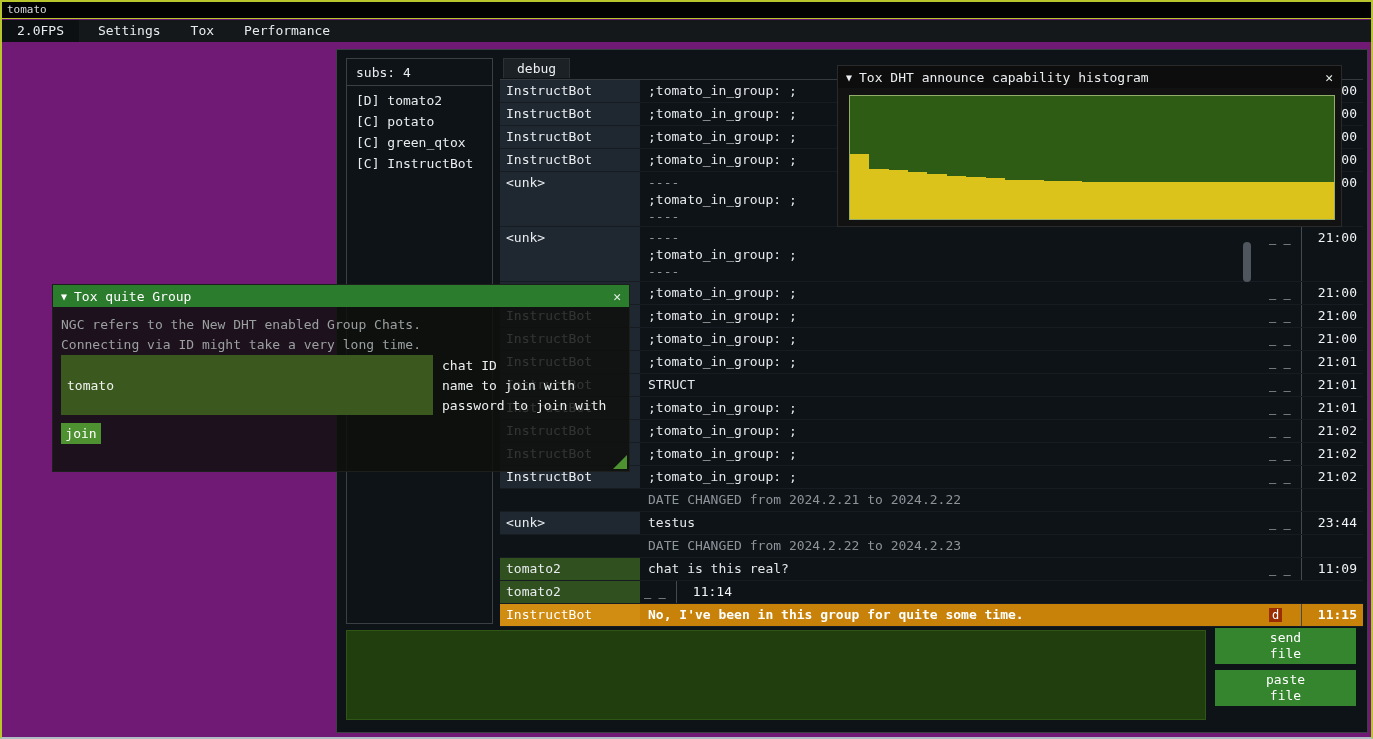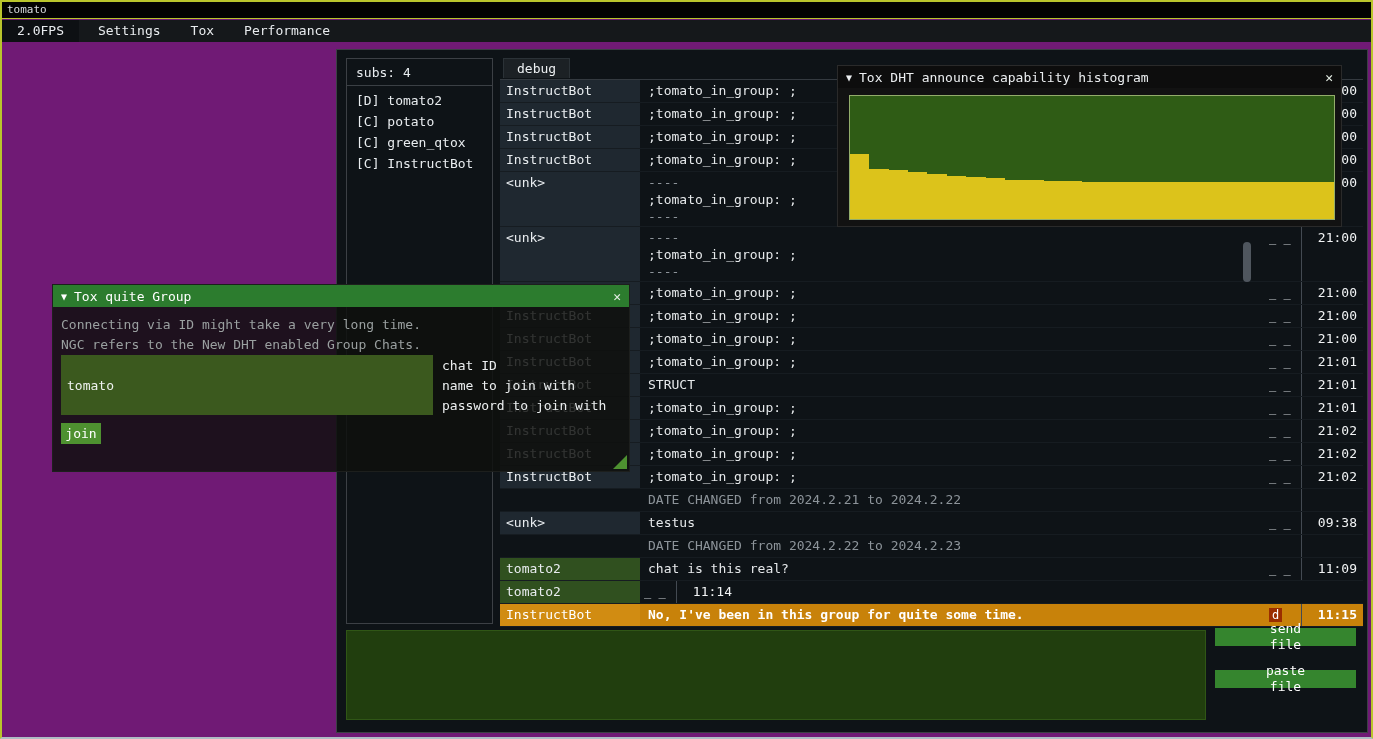--- a/index.html
+++ b/index.html
@@ -61,21 +61,21 @@
   .flag-d { background:#9b2e00; color:#fff; padding:0 3px; }
   .l-gray { display:block; color:#8d949a; line-height:17px; }
   .l-white { display:block; color:#e6e9eb; line-height:17px; }
   .vthumb { position:absolute; left:743px; top:162px; width:8px; height:40px;
             background:#4f565e; border-radius:4px; cursor:grab; }
 
   
   .composer-input { position:absolute; left:9px; top:580px; width:860px; height:90px;
                     background:#213e0e; border:1px solid #305616; color:#eef; font:inherit;
                     resize:none; padding:4px 6px; }
-  .file-btn { position:absolute; left:878px; width:141px; height:18px; background:#35852e;
+  .file-btn { position:absolute; left:878px; width:141px; height:36px; background:#35852e;
               color:#fff; display:flex; align-items:center; justify-content:center;
               text-align:center; white-space:pre-line; line-height:16px; cursor:pointer; }
   .file-btn.send { top:578px; }
   .file-btn.paste { top:620px; }
 
   
   .join-dialog { position:absolute; left:50px; top:282px; width:578px; height:188px;
                  background:rgba(14,16,13,0.84); border:1px solid #1d1f1d; z-index:20; }
   .jd-title { height:22px; background:#2c7c2e; display:flex; align-items:center; gap:7px;
               padding:0 8px; color:#fff; cursor:move; }
@@ -234,21 +234,21 @@
       <div class="crow date">
         <div class="cname"></div>
         <div class="cmsg">DATE CHANGED from 2024.2.21 to 2024.2.22</div>
         <div class="cflags"></div>
         <div class="ctime"></div>
       </div>
       <div class="crow unk">
         <div class="cname">&lt;unk&gt;</div>
         <div class="cmsg">testus</div>
         <div class="cflags">_ _</div>
-        <div class="ctime">09:38</div>
+        <div class="ctime">23:44</div>
       </div>
       <div class="crow date">
         <div class="cname"></div>
         <div class="cmsg">DATE CHANGED from 2024.2.22 to 2024.2.23</div>
         <div class="cflags"></div>
         <div class="ctime"></div>
       </div>
       <div class="crow user">
         <div class="cname">tomato2</div>
         <div class="cmsg">chat is this real?</div>
@@ -278,22 +278,22 @@
 file</div>
   </div>
 
   <div class="join-dialog">
     <div class="jd-title">
       <span class="win-arrow">▼</span>
       <span>Tox quite Group</span>
       <span class="win-close">✕</span>
     </div>
     <div class="jd-body">
+      <div class="jd-info">NGC refers to the New DHT enabled Group Chats.</div>
       <div class="jd-info">Connecting via ID might take a very long time.</div>
-      <div class="jd-info">NGC refers to the New DHT enabled Group Chats.</div>
       <div class="jd-row">
         <input class="jd-input" value="" style="">
         <span class="jd-label">chat ID</span>
       </div>
       <div class="jd-row">
         <input class="jd-input" value="tomato" style="">
         <span class="jd-label">name to join with</span>
       </div>
       <div class="jd-row">
         <input class="jd-input" value="" style="">

